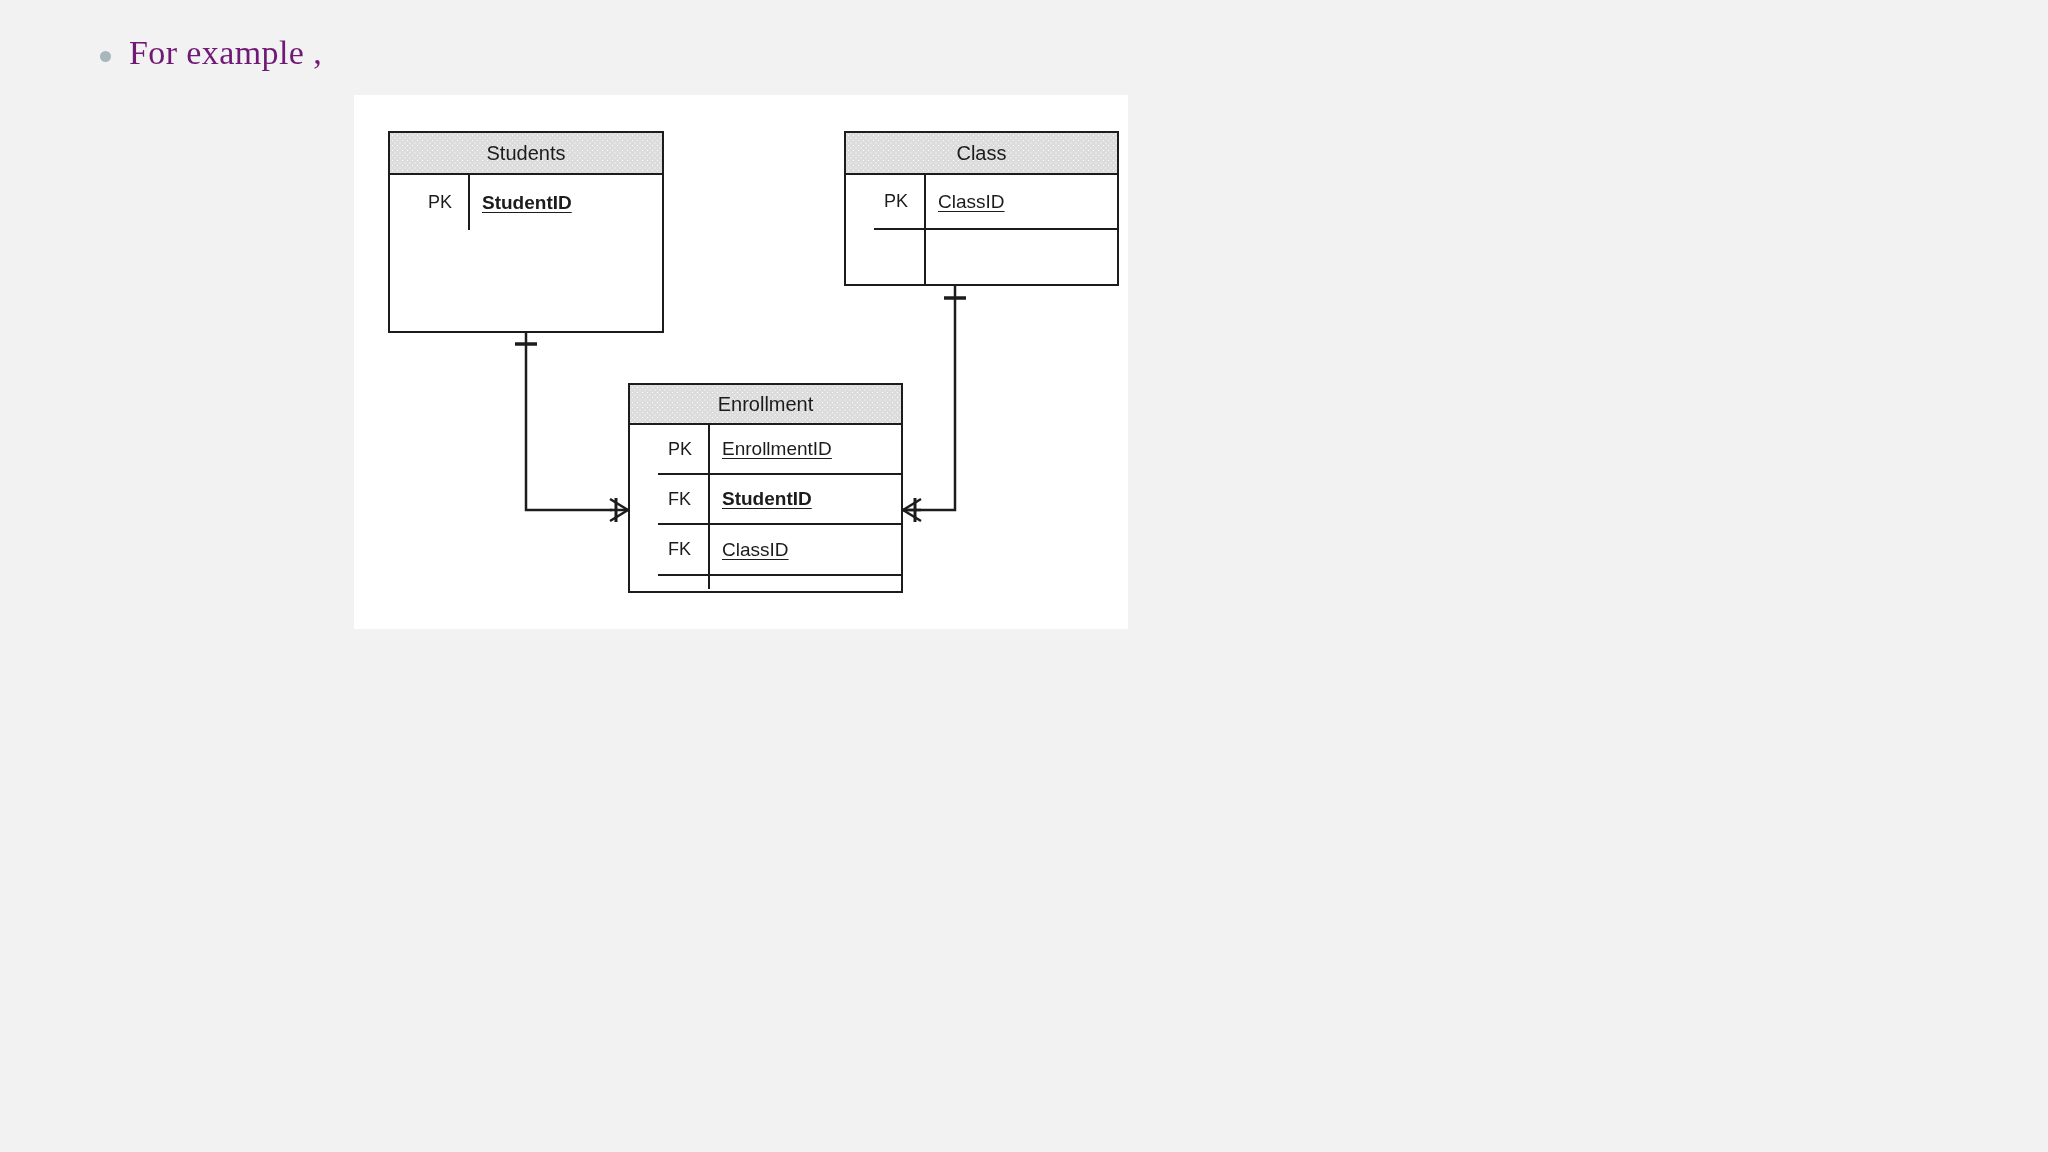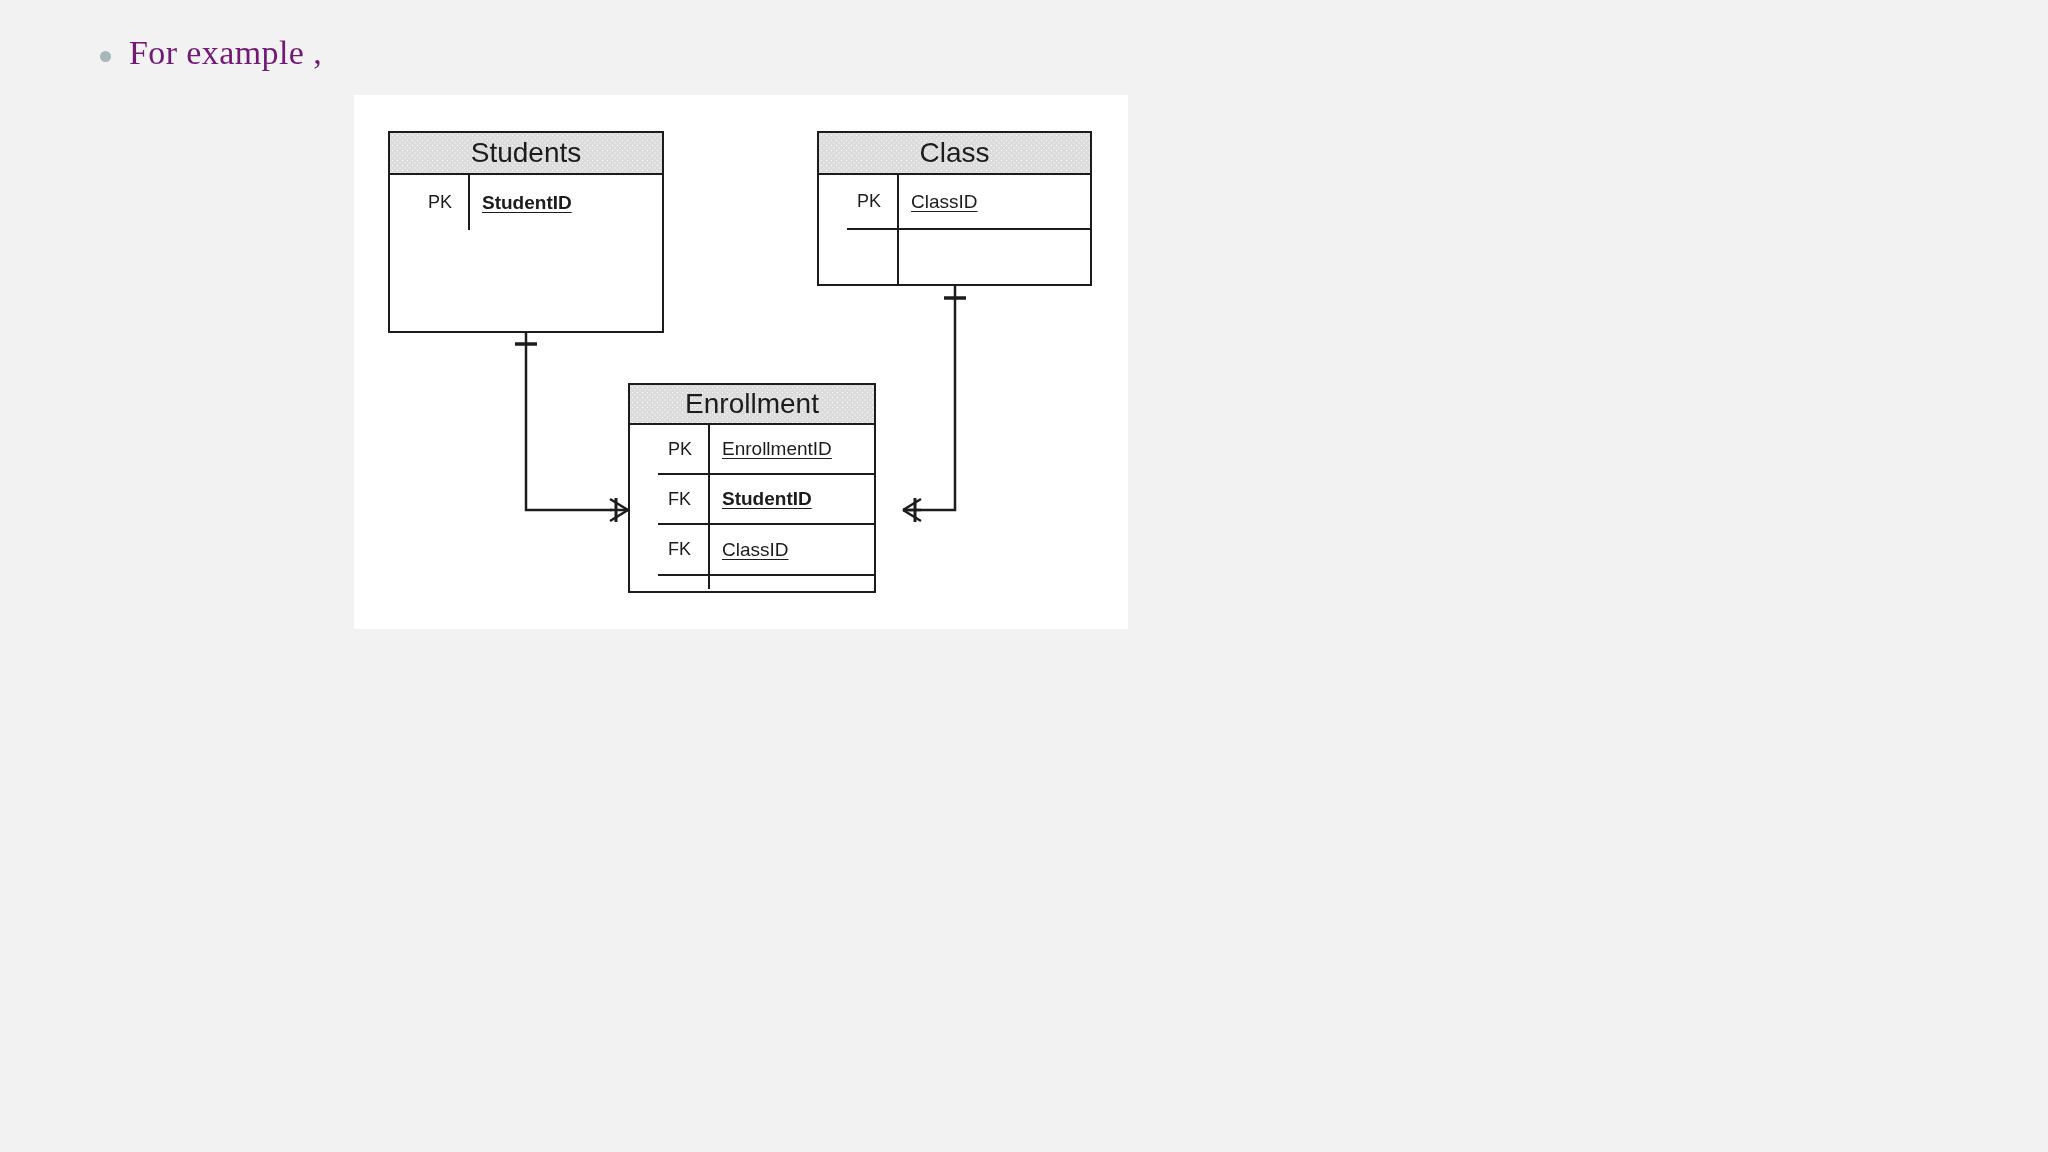--- a/index.html
+++ b/index.html
@@ -60,21 +60,21 @@
   }
   .entity-header {
     background: #dcdcdc;
     background-image:
       radial-gradient(#ffffff 0.6px, transparent 0.7px),
       radial-gradient(#ffffff 0.6px, transparent 0.7px);
     background-size: 5px 5px, 5px 5px;
     background-position: 0 0, 2.5px 2.5px;
     border-bottom: 2px solid #1c1c1c;
     text-align: center;
-    font-size: 28px;
+    font-size: 20px;
     color: #1c1c1c;
     box-sizing: border-box;
     display: flex;
     align-items: center;
     justify-content: center;
   }
   .entity-body {
     display: block;
   }
   .attr-row {
@@ -124,29 +124,29 @@
 
   
   #entity-students { left: 34px; top: 36px; width: 276px; height: 202px; }
   #entity-students .entity-header { height: 42px; }
   #entity-students .row-pk { height: 55px; }
   #entity-students .row-pk .attr-key { width: 52px; }
   #entity-students .row-rest { height: 101px; border-bottom: none; }
   #entity-students .row-rest .attr-key { width: 52px; }
 
   
-  #entity-class { left: 463px; top: 36px; width: 275px; height: 155px; }
+  #entity-class { left: 490px; top: 36px; width: 275px; height: 155px; }
   #entity-class .entity-header { height: 42px; }
   #entity-class .row-pk { height: 55px; }
   #entity-class .row-pk .attr-key { width: 52px; }
   #entity-class .row-rest { height: 54px; border-bottom: none; }
   #entity-class .row-rest .attr-key { width: 52px; }
 
   
-  #entity-enrollment { left: 274px; top: 288px; width: 248px; height: 210px; }
+  #entity-enrollment { left: 274px; top: 288px; width: 275px; height: 210px; }
   #entity-enrollment .entity-header { height: 40px; }
   #entity-enrollment .row-a { height: 50px; }
   #entity-enrollment .row-b { height: 50px; }
   #entity-enrollment .row-c { height: 51px; }
   #entity-enrollment .row-d { height: 13px; border-bottom: none; }
   #entity-enrollment .attr-key { width: 52px; }
   #entity-enrollment .row-d .attr-name { padding: 0; }
 
   
   .connectors {

